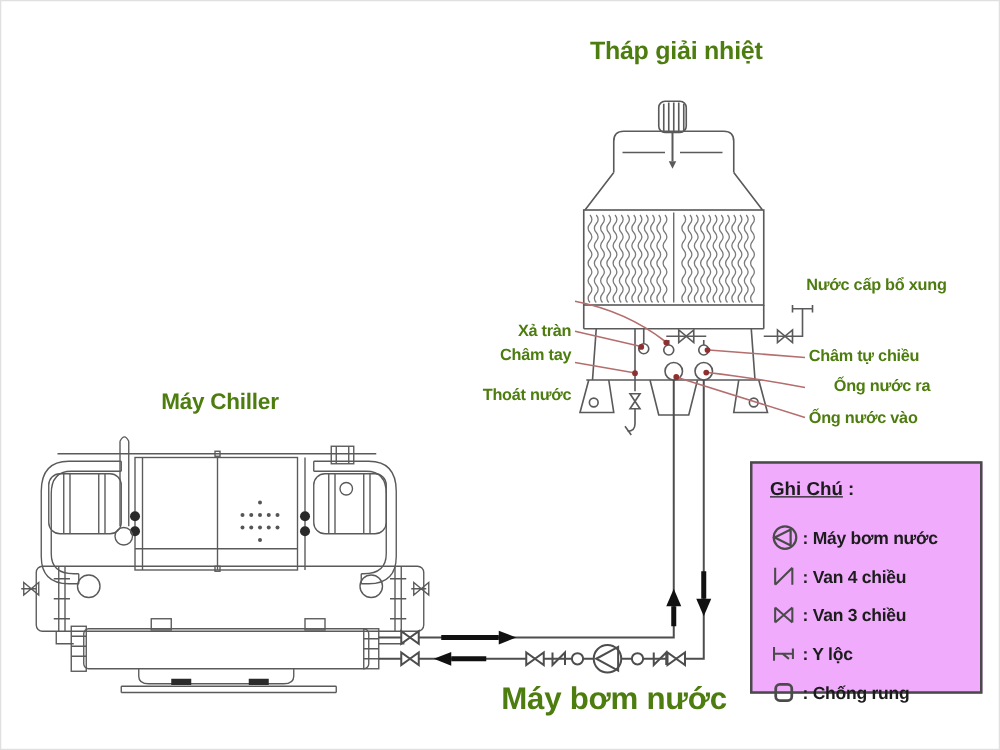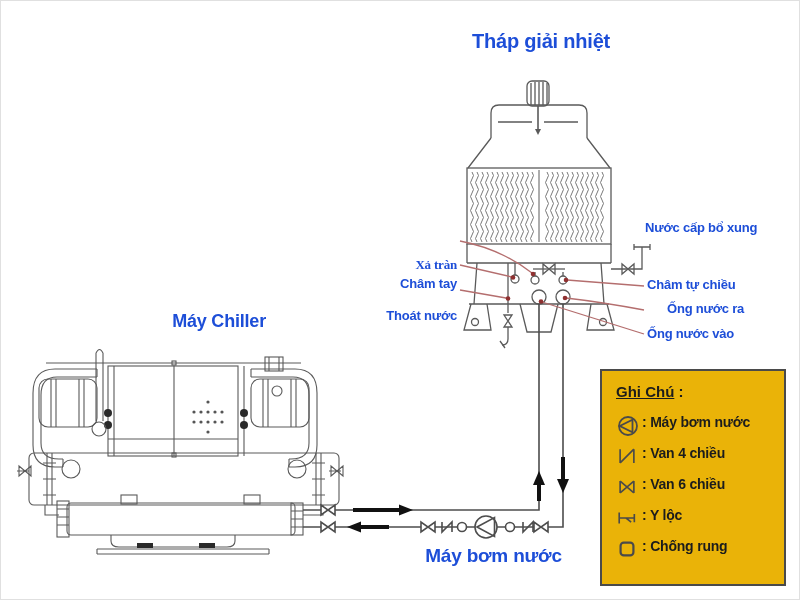--- a/index.html
+++ b/index.html
@@ -1,35 +1,35 @@
 <!DOCTYPE html>
 <html><head>
 <meta charset="utf-8">
 <style>
   html,body{margin:0;padding:0;background:#fff;}
   .page{position:relative;width:800px;height:600px;background:#fff;border:1px solid #e0e0e0;
         box-sizing:border-box;overflow:hidden;font-family:"Liberation Sans",sans-serif;color:#1c1c1c;}
   svg.draw{position:absolute;left:0;top:0;width:800px;height:600px;}
-  .lbl{position:absolute;font-weight:700;color:#1d4ed8;white-space:nowrap;letter-spacing:-0.2px;line-height:1.1;}
+  .lbl{position:absolute;font-weight:700;color:#4d7c0f;white-space:nowrap;letter-spacing:-0.2px;line-height:1.1;}
   .lbl-title{left:440px;top:29px;width:200px;text-align:center;font-size:20px;}
-  .lbl-chiller{left:85px;top:311px;width:180px;text-align:right;font-size:18px;}
-  .lbl-pump{left:400px;top:545px;width:185px;text-align:center;font-size:19px;}
+  .lbl-chiller{left:85px;top:311px;width:180px;text-align:center;font-size:18px;}
+  .lbl-pump{left:400px;top:545px;width:185px;text-align:left;font-size:25px;}
   .lbl-sm{font-size:13px;}
   .lbl-chamtay{left:356px;top:232px;width:100px;text-align:right;margin-top:44px;}
-  .lbl-xatran{left:356px;top:257px;width:100px;text-align:right;font-family:Liberation Serif, serif;}
+  .lbl-xatran{left:356px;top:257px;width:100px;text-align:right;}
   .lbl-thoatnuoc{left:346px;top:282px;width:110px;text-align:right;margin-top:26px;}
   .lbl-nuoccap{left:644px;top:220px;}
   .lbl-chamtudong{left:646px;top:277px;}
   .lbl-ongnuocra{left:666px;top:301px;}
   .lbl-ongnuocvao{left:646px;top:326px;}
-  .legend{position:absolute;left:599px;top:368px;width:186px;height:217px;box-sizing:border-box;
-          border:2px solid #4a4a4a;background:#eab308;padding:12px 8px 14px 14px;}
+  .legend{position:absolute;left:599px;top:368px;width:186px;height:186px;box-sizing:border-box;
+          border:2px solid #4a4a4a;background:#f0abfc;padding:12px 8px 14px 14px;}
   .legend-title{font-size:15px;font-weight:700;margin-bottom:14px;}
   .legend-title .u{text-decoration:underline;}
-  .legend-row{display:flex;align-items:flex-start;height:31px;}
+  .legend-row{display:flex;align-items:center;height:31px;}
   .legend-row .ic{width:26px;flex:0 0 26px;display:flex;align-items:center;}
   .legend-row .tx{font-size:14px;font-weight:700;letter-spacing:-0.2px;}
   .ic svg{stroke:#4a4a4a;fill:none;stroke-width:1.8;}
 </style>
 </head>
 <body>
 
 <div class="page">
 
   <svg class="draw" viewBox="0 0 800 600">
@@ -252,21 +252,21 @@
           </svg>
       </span>
       <span class="tx">: Van 4 chiều</span>
     </div>
     <div class="legend-row">
       <span class="ic">
         <svg width="22" height="22" viewBox="0 0 24 24">
             <path d="M4.5 5.5 L19.5 18.5 M4.5 18.5 L19.5 5.5 M4.5 5.5 V18.5 M19.5 5.5 V18.5"></path>
           </svg>
       </span>
-      <span class="tx">: Van 6 chiều</span>
+      <span class="tx">: Van 3 chiều</span>
     </div>
     <div class="legend-row">
       <span class="ic">
         <svg width="22" height="22" viewBox="0 0 24 24">
             <path d="M3.5 6 V18 M3.5 12 H20 M20 7.5 V16.5 M11 12 L16.5 16.5"></path>
           </svg>
       </span>
       <span class="tx">: Y lộc</span>
     </div>
     <div class="legend-row">

